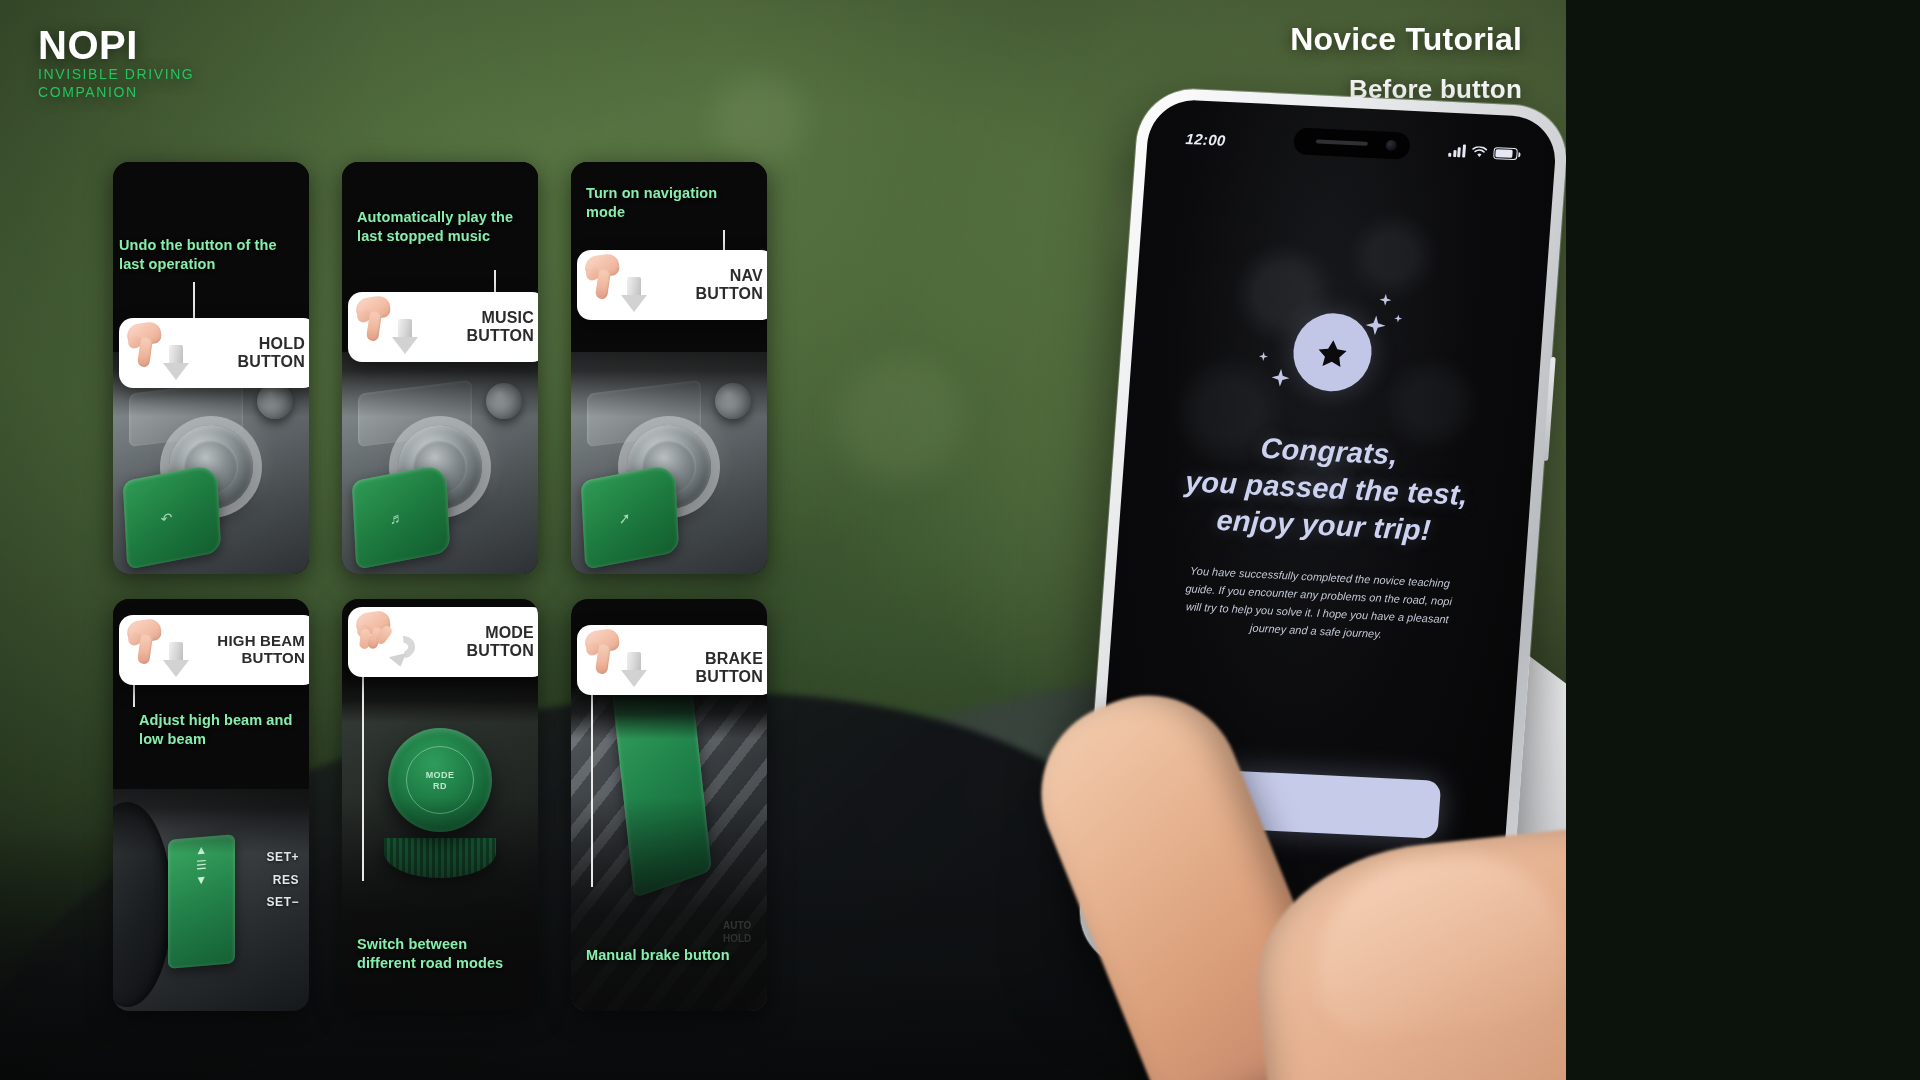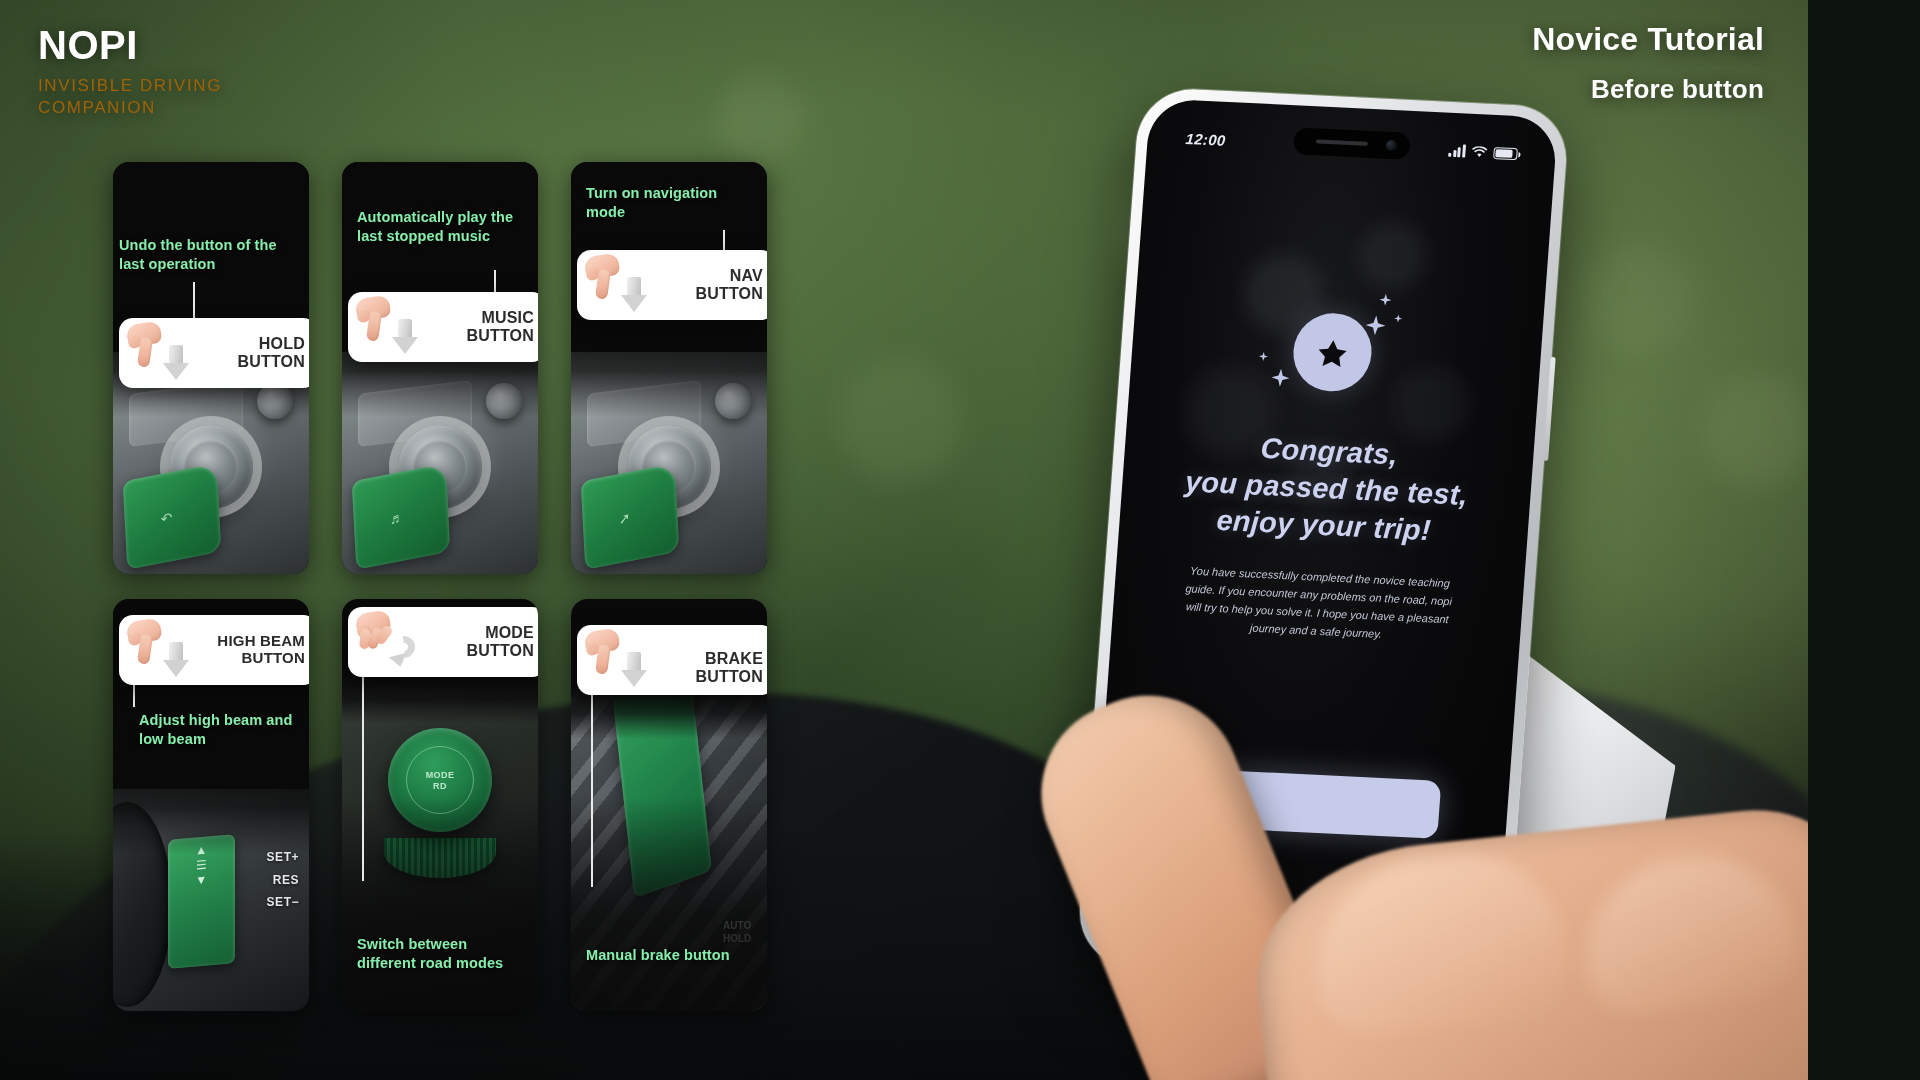--- a/index.html
+++ b/index.html
@@ -8,21 +8,21 @@
   html, body {
     width: 1920px;
     height: 1080px;
     overflow: hidden;
     background: #0c130c;
     font-family: "Liberation Sans", sans-serif;
   }
 
   #stage {
     position: relative;
-    width: 1808px;
+    width: 1566px;
     height: 1080px;
     overflow: hidden;
   }
 
   
   .bg-foliage {
     position: absolute;
     inset: 0;
     background:
       radial-gradient(circle at 14% 18%, rgba(92,124,70,0.55) 0 16%, rgba(0,0,0,0) 42%),
@@ -87,26 +87,25 @@
     color: #ffffff;
     text-shadow: 0 2px 14px rgba(0,0,0,0.55);
   }
   .brand-name {
     font-size: 40px;
     font-weight: bold;
     letter-spacing: 0.5px;
     line-height: 1.05;
   }
   .brand-sub {
-    margin-top: 9px;
-    font-size: 17px;
+    font-size: 14px;
     font-weight: 500;
     letter-spacing: 1.6px;
     line-height: 1.28;
-    color: #a16207;
+    color: #22c55e;
   }
 
   .header-right {
     position: absolute;
     right: 44px; top: 22px;
     text-align: right;
     color: #ffffff;
     text-shadow: 0 2px 14px rgba(0,0,0,0.5);
   }
   .header-title {

